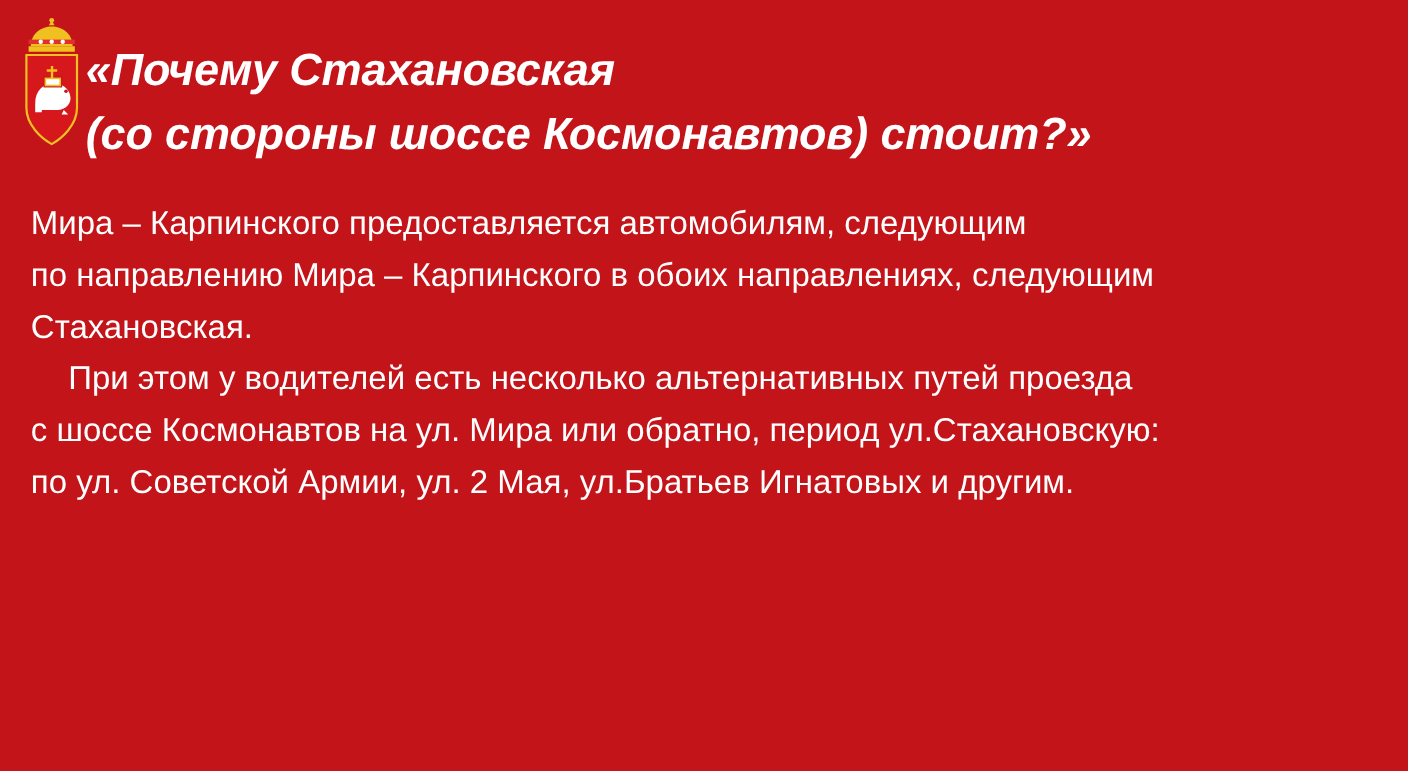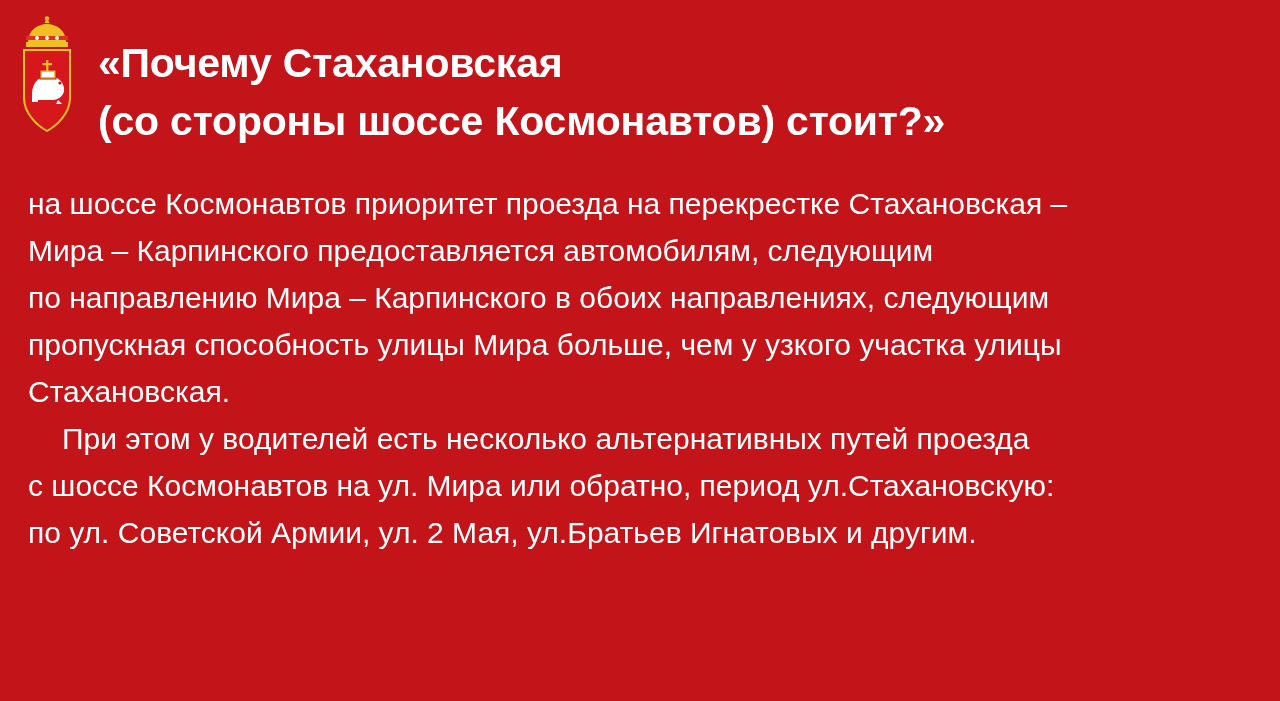--- a/index.html
+++ b/index.html
@@ -34,22 +34,23 @@
     width: 58px;
     height: 118px;
     flex: 0 0 58px;
     position: relative;
     margin-top: 2px;
   }
   .emblem svg {
     display: block;
   }
   .title-block {
-    margin-left: 22px;
+    margin-left: 2px;
     padding-top: 20px;
+    font-style: italic;
   }
   .title-line {
     color: #ffffff;
     font-weight: bold;
     font-size: 41px;
     line-height: 58px;
     white-space: nowrap;
     letter-spacing: -0.2px;
   }
   
@@ -112,24 +113,22 @@
     <div class="title-block">
       <div class="title-line">«Почему Стахановская</div>
       <div class="title-line">(со стороны шоссе Космонавтов) стоит?»</div>
     </div>
 
   </div>
 
   <div class="body-text">
 
     <div>
-      <div class="para">на шоссе Космонавтов приоритет проезда на перекрестке Стахановская –</div>
       <div class="para">Мира – Карпинского предоставляется автомобилям, следующим</div>
       <div class="para">по направлению Мира – Карпинского в обоих направлениях, следующим</div>
-      <div class="para">пропускная способность улицы Мира больше, чем у узкого участка улицы</div>
       <div class="para">Стахановская.</div>
     </div>
 
     <div class="spacer-small"></div>
 
     <div>
       <div class="para indent">При этом у водителей есть несколько альтернативных путей проезда</div>
       <div class="para">с шоссе Космонавтов на ул. Мира или обратно, период ул.Стахановскую:</div>
       <div class="para">по ул. Советской Армии, ул. 2 Мая, ул.Братьев Игнатовых и другим.</div>
     </div>

